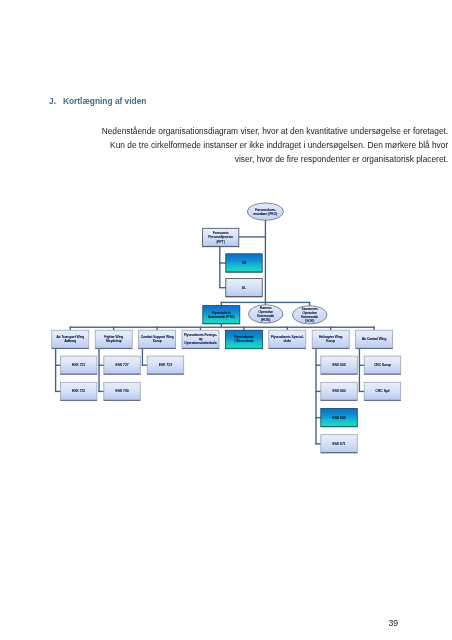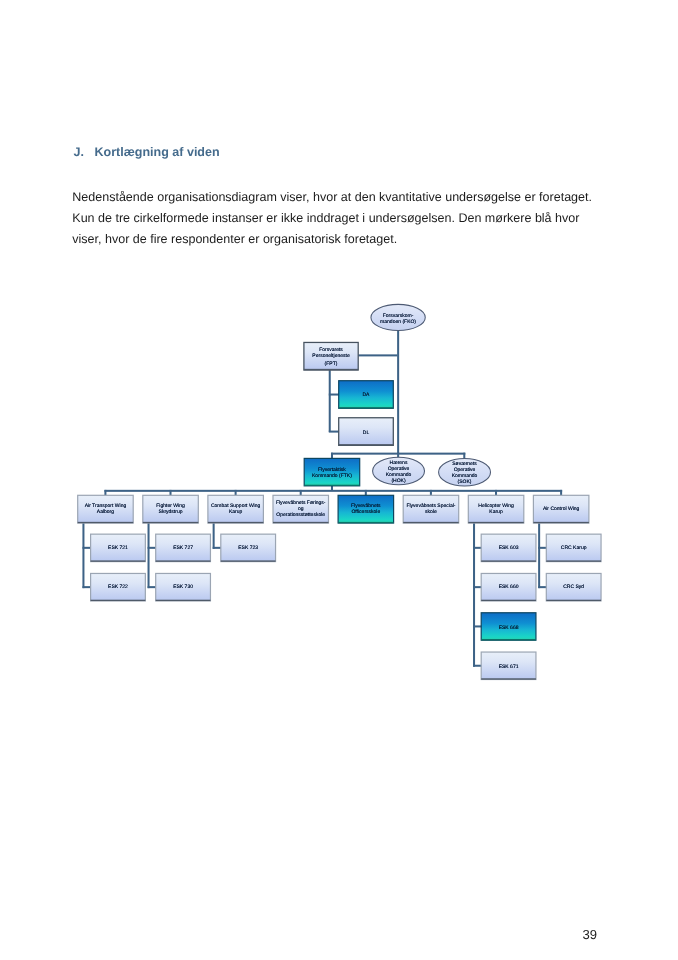--- a/index.html
+++ b/index.html
@@ -4,21 +4,21 @@
 <style>
   html,body{margin:0;padding:0;background:#ffffff;}
   body{width:452px;height:640px;position:relative;overflow:hidden;
        font-family:"Liberation Sans",sans-serif;color:#1c1c1c;}
   #page{position:absolute;left:0;top:0;width:452px;height:640px;background:#fff;margin-top:16px;}
 
   .heading{position:absolute;left:49.0px;top:79.9px;font-size:8.35px;font-weight:bold;
            color:#456b8c;white-space:pre;line-height:10px;}
   .tabgap{display:inline-block;width:7px;}
   .para{position:absolute;left:48.2px;top:107.9px;width:400px;font-size:8.35px;color:#1c1c1c;}
-  .pline{line-height:14.2px;white-space:pre;}
+  .pline{line-height:14.2px;white-space:pre;text-align:right;}
   .pageno{position:absolute;left:388.4px;top:602.3px;font-size:8.7px;color:#1c1c1c;line-height:10px;}
 
   #chart{position:absolute;left:0;top:0;width:452px;height:640px;}
   #chart-svg{position:absolute;left:0;top:0;}
   .wire{fill:#3d6286;}
   .sh-box{fill:url(#gLight);stroke:#9ba5b3;stroke-width:0.8;}
   .sh-dark{stroke:#46525f;stroke-width:0.85;}
   .sh-box-base{fill:#4f5a69;}
   .sh-teal{fill:url(#gTeal);stroke:#0d4560;stroke-width:0.8;}
   .sh-teal-base{fill:#0a7268;}
@@ -33,21 +33,21 @@
 </head>
 <body>
 
 <div id="page">
 
   <div class="heading"><span>J.</span><span class="tabgap"></span><span>Kortlægning af viden</span></div>
 
   <div class="para">
     <div class="pline">Nedenstående organisationsdiagram viser, hvor at den kvantitative undersøgelse er foretaget.</div>
     <div class="pline">Kun de tre cirkelformede instanser er ikke inddraget i undersøgelsen. Den mørkere blå hvor</div>
-    <div class="pline">viser, hvor de fire respondenter er organisatorisk foretaget.</div>
+    <div class="pline">viser, hvor de fire respondenter er organisatorisk placeret.</div>
   </div>
 
   <div id="chart">
     <svg id="chart-svg" width="452" height="640" viewBox="0 0 452 640">
       <defs>
         <linearGradient id="gLight" x1="0" y1="0" x2="0" y2="1">
           <stop offset="0" stop-color="#e8eff9"></stop>
             <stop offset="0.35" stop-color="#dde6f7"></stop>
             <stop offset="1" stop-color="#b9c8f0"></stop>
         </linearGradient>

